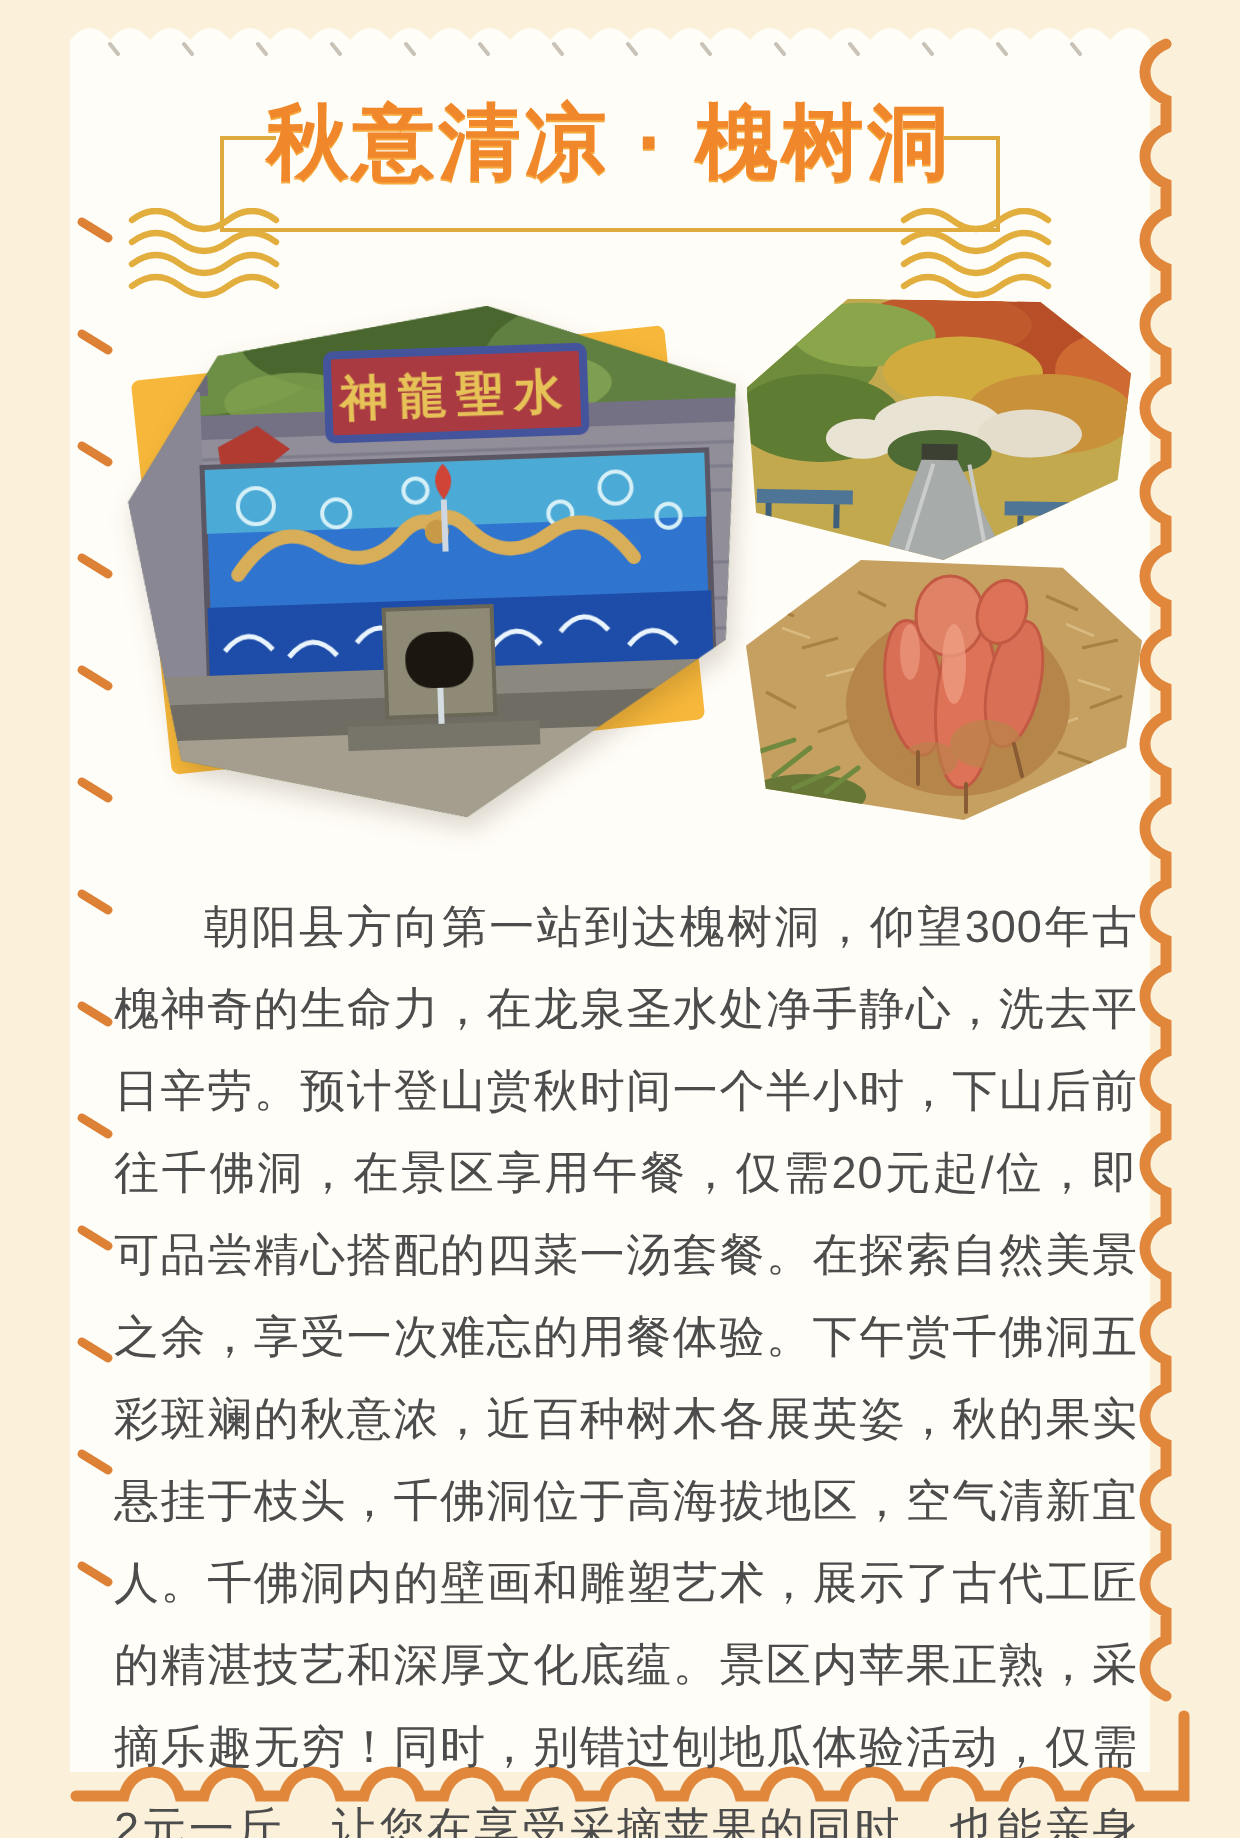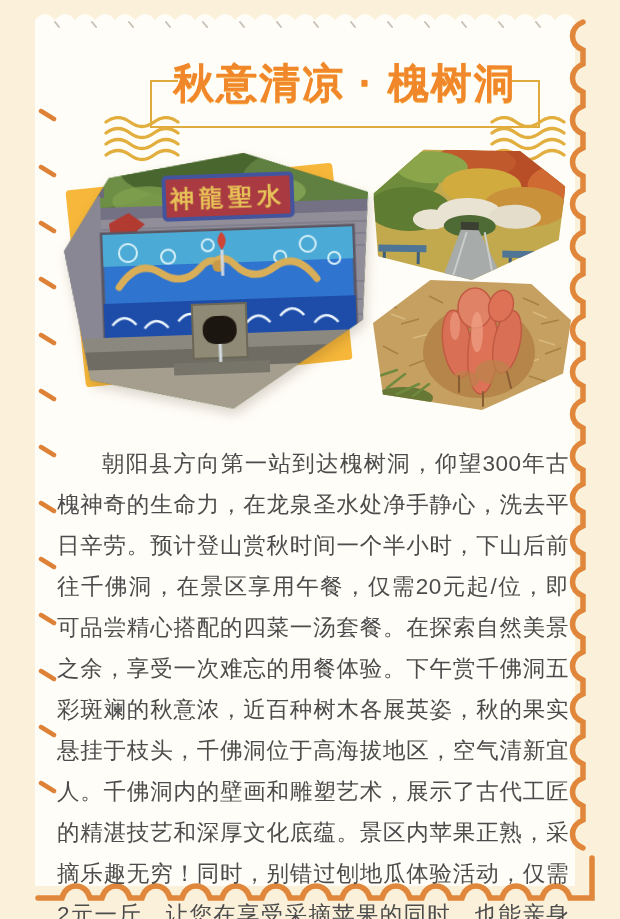--- a/index.html
+++ b/index.html
@@ -1,21 +1,21 @@
 <!DOCTYPE html>
 <html><head>
 <meta charset="utf-8">
 <style>
   html,body{margin:0;padding:0;}
   body{font-family:"Liberation Sans","DejaVu Sans",sans-serif;}
   .page{position:relative;width:620px;height:919px;background:#fbf1da;overflow:hidden;}
   .card{position:absolute;left:35px;top:20px;width:540px;height:866px;background:#fffdf7;}
   .edge-svg{position:absolute;display:block;}
   
-  .title-wrap{position:absolute;left:35px;top:48px;width:540px;height:110px;padding-left:40px;}
+  .title-wrap{position:absolute;left:35px;top:36px;width:540px;height:110px;}
   .title-frame{position:relative;margin:32px auto 0;width:386px;height:46px;
     border-left:2px solid #dfaa3e;border-right:2px solid #dfaa3e;border-bottom:2px solid #dfaa3e;}
   .title-frame::before,.title-frame::after{content:"";position:absolute;top:0;width:26px;height:2px;background:#dfaa3e;}
   .title-frame::before{left:0;}
   .title-frame::after{right:0;}
   .page-title{position:absolute;left:0;top:-24px;width:100%;margin:0;text-align:center;
     font-size:41px;font-weight:800;color:#f0872b;letter-spacing:2px;white-space:nowrap;
     text-shadow:0 1px 0 #f7a93f;}
   .waves{position:absolute;top:36px;}
   .waves.left{left:-48px;}

